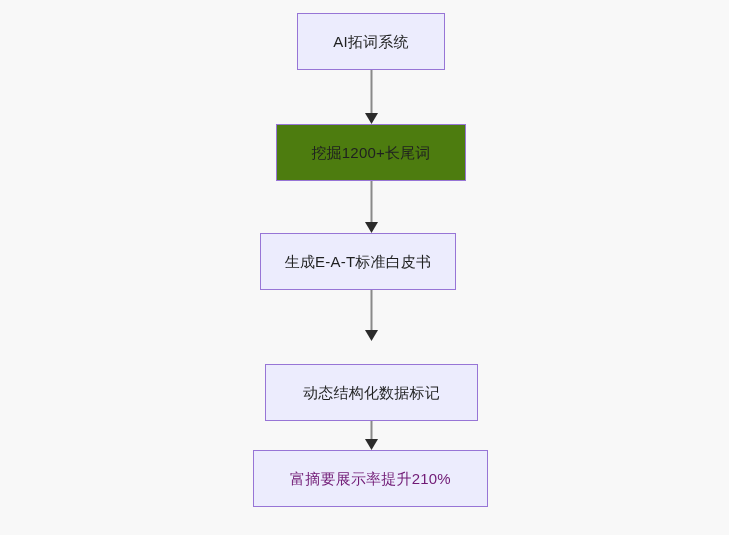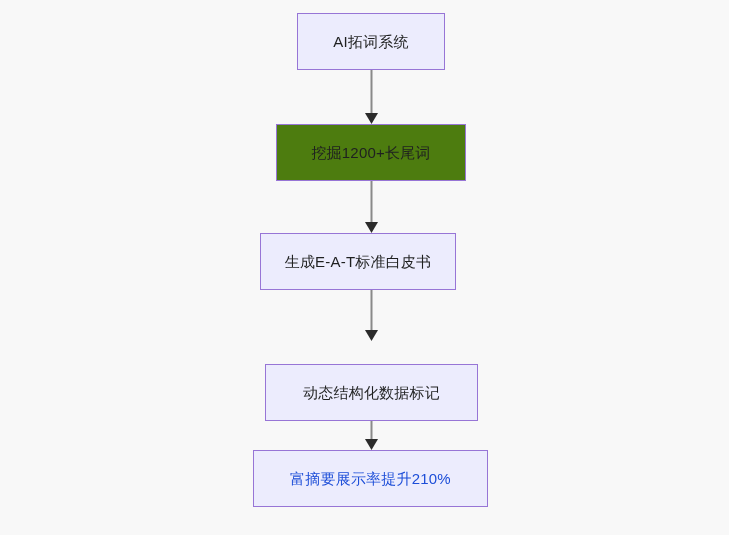--- a/index.html
+++ b/index.html
@@ -75,15 +75,15 @@
     <div class="node" style="left: 276px; top: 124px; width: 190px; height: 57px; background: #4d7c0f; border-color: rgb(151, 117, 214);">
       <span class="node-label" style="color: rgb(31, 32, 32);">挖掘1200+长尾词</span>
     </div>
     <div class="node" style="left: 260px; top: 233px; width: 196px; height: 57px; background: rgb(236, 236, 253); border-color: rgb(151, 117, 214);">
       <span class="node-label" style="color: rgb(31, 32, 32);">生成E-A-T标准白皮书</span>
     </div>
     <div class="node" style="left: 265px; top: 341px; width: 213px; height: 57px; background: rgb(236, 236, 253); border-color: rgb(151, 117, 214); margin-top: 23px;">
       <span class="node-label" style="color: rgb(31, 32, 32);">动态结构化数据标记</span>
     </div>
     <div class="node" style="left: 253px; top: 450px; width: 235px; height: 57px; background: rgb(236, 236, 253); border-color: rgb(151, 117, 214);">
-      <span class="node-label" style="color: #1d4ed8;">富摘要展示率提升210%</span>
+      <span class="node-label" style="color: #701a75;">富摘要展示率提升210%</span>
     </div>
   </div>
 
 </body></html>

